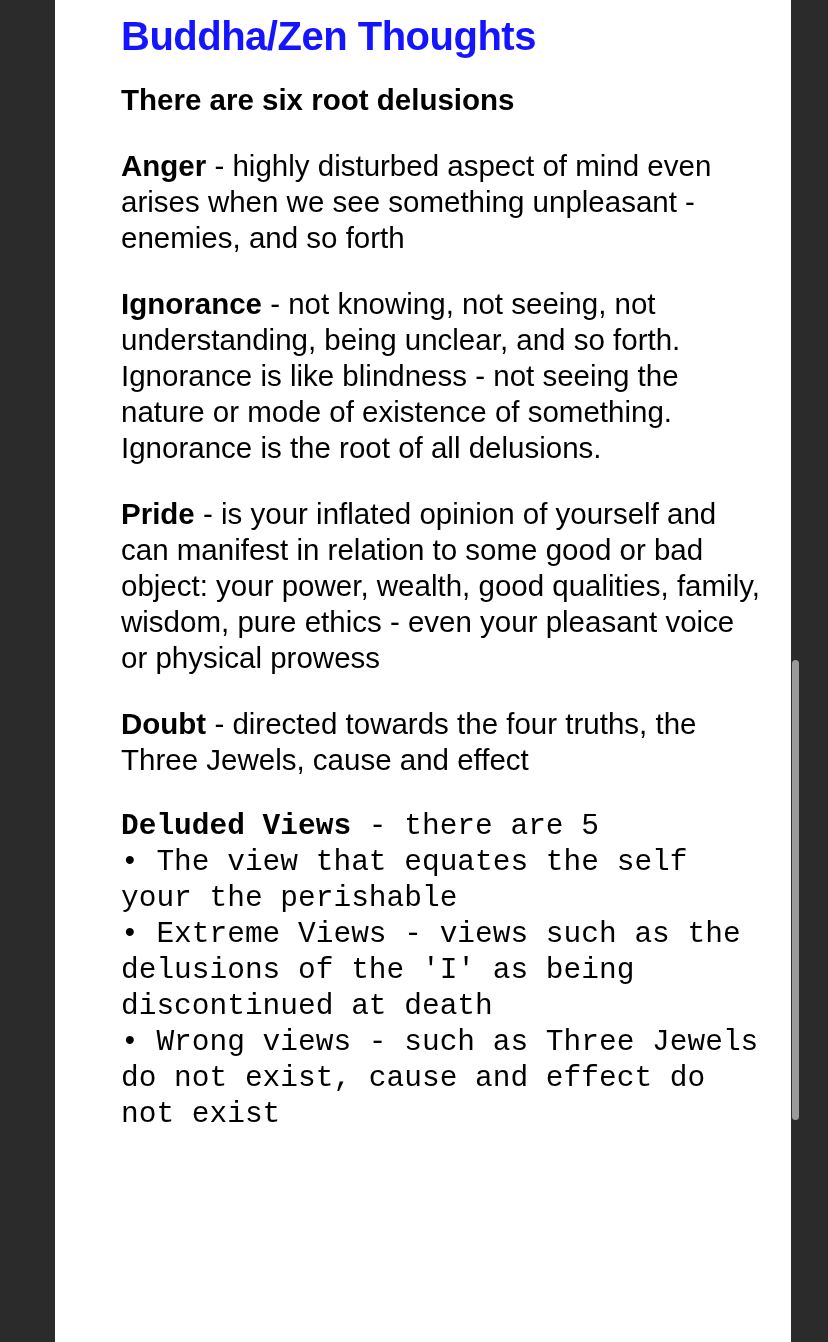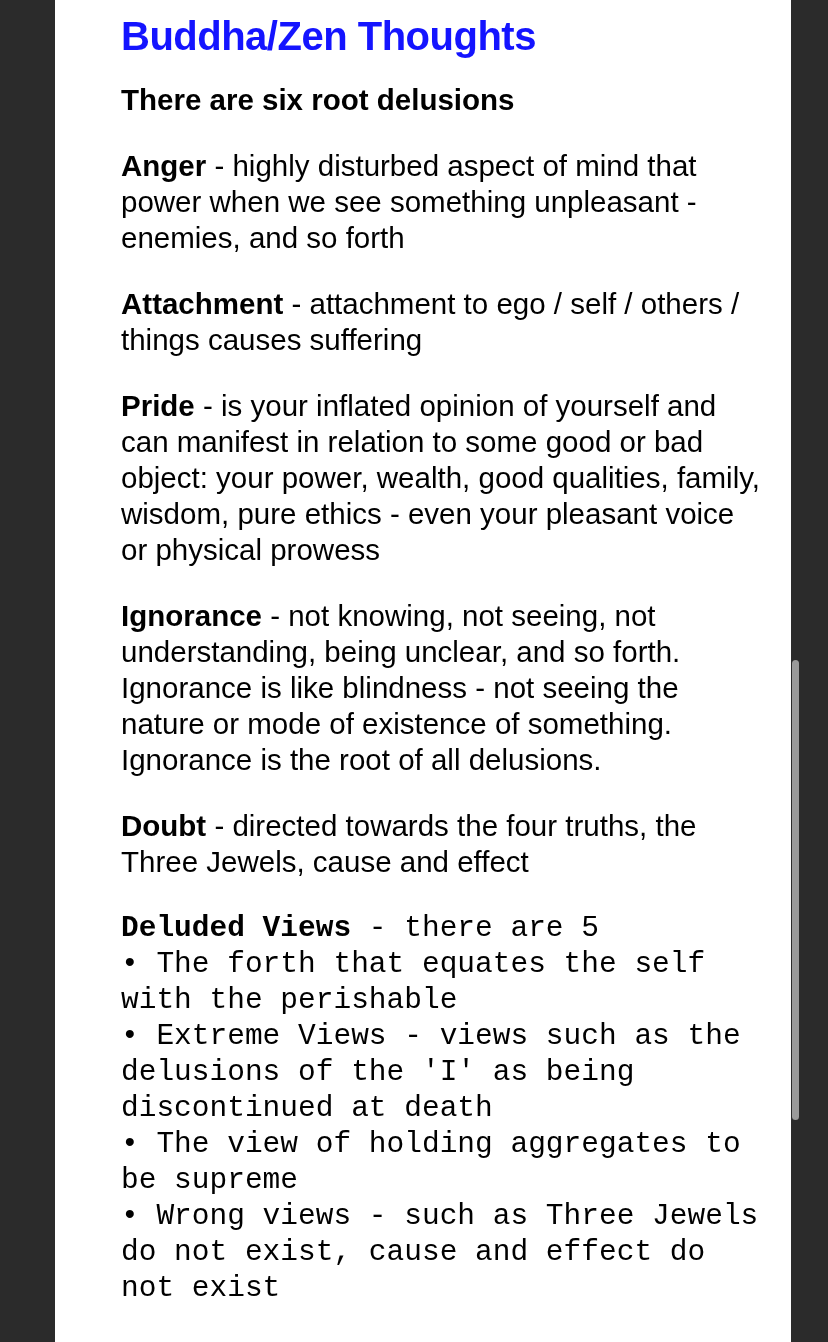--- a/index.html
+++ b/index.html
@@ -103,46 +103,42 @@
 
   <div class="page">
 
     <h1 class="title">Buddha/Zen Thoughts</h1>
 
     <div class="body">
 
       <p class="heading">There are six root delusions</p>
 
       <p class="entry">
-        <span class="term">Anger</span><span> - highly disturbed aspect of mind that power when we see something unpleasant - enemies, and so forth</span>
+        <span class="term">Anger</span><span> - highly disturbed aspect of mind even arises when we see something unpleasant - enemies, and so forth</span>
       </p>
 
+
       <p class="entry">
-        <span class="term">Attachment</span><span> - attachment to ego / self / others / things causes suffering</span>
+        <span class="term">Ignorance</span><span> - not knowing, not seeing, not understanding, being unclear, and so forth. Ignorance is like blindness - not seeing the nature or mode of existence of something. Ignorance is the root of all delusions.</span>
       </p>
 
       <p class="entry">
         <span class="term">Pride</span><span> - is your inflated opinion of yourself and can manifest in relation to some good or bad object: your power, wealth, good qualities, family, wisdom, pure ethics - even your pleasant voice or physical prowess</span>
-      </p>
-
-      <p class="entry">
-        <span class="term">Ignorance</span><span> - not knowing, not seeing, not understanding, being unclear, and so forth. Ignorance is like blindness - not seeing the nature or mode of existence of something. Ignorance is the root of all delusions.</span>
       </p>
 
       <p class="entry">
         <span class="term">Doubt</span><span> - directed towards the four truths, the Three Jewels, cause and effect</span>
       </p>
 
       <div class="bullets">
         <p class="entry" style="margin-bottom:0">
           <span class="term">Deluded Views</span><span> - there are 5</span>
         </p>
-        <p class="bullet">• The forth that equates the self with the perishable</p>
+        <p class="bullet">• The view that equates the self your the perishable</p>
         <p class="bullet">• Extreme Views - views such as the delusions of the 'I' as being discontinued at death</p>
-        <p class="bullet">• The view of holding aggregates to be supreme</p>
         <p class="bullet">• Wrong views - such as Three Jewels do not exist, cause and effect do not exist</p>
       </div>
 
     </div>
   </div>
 
   <div class="scrollbar"></div>
 
 </div>
 

